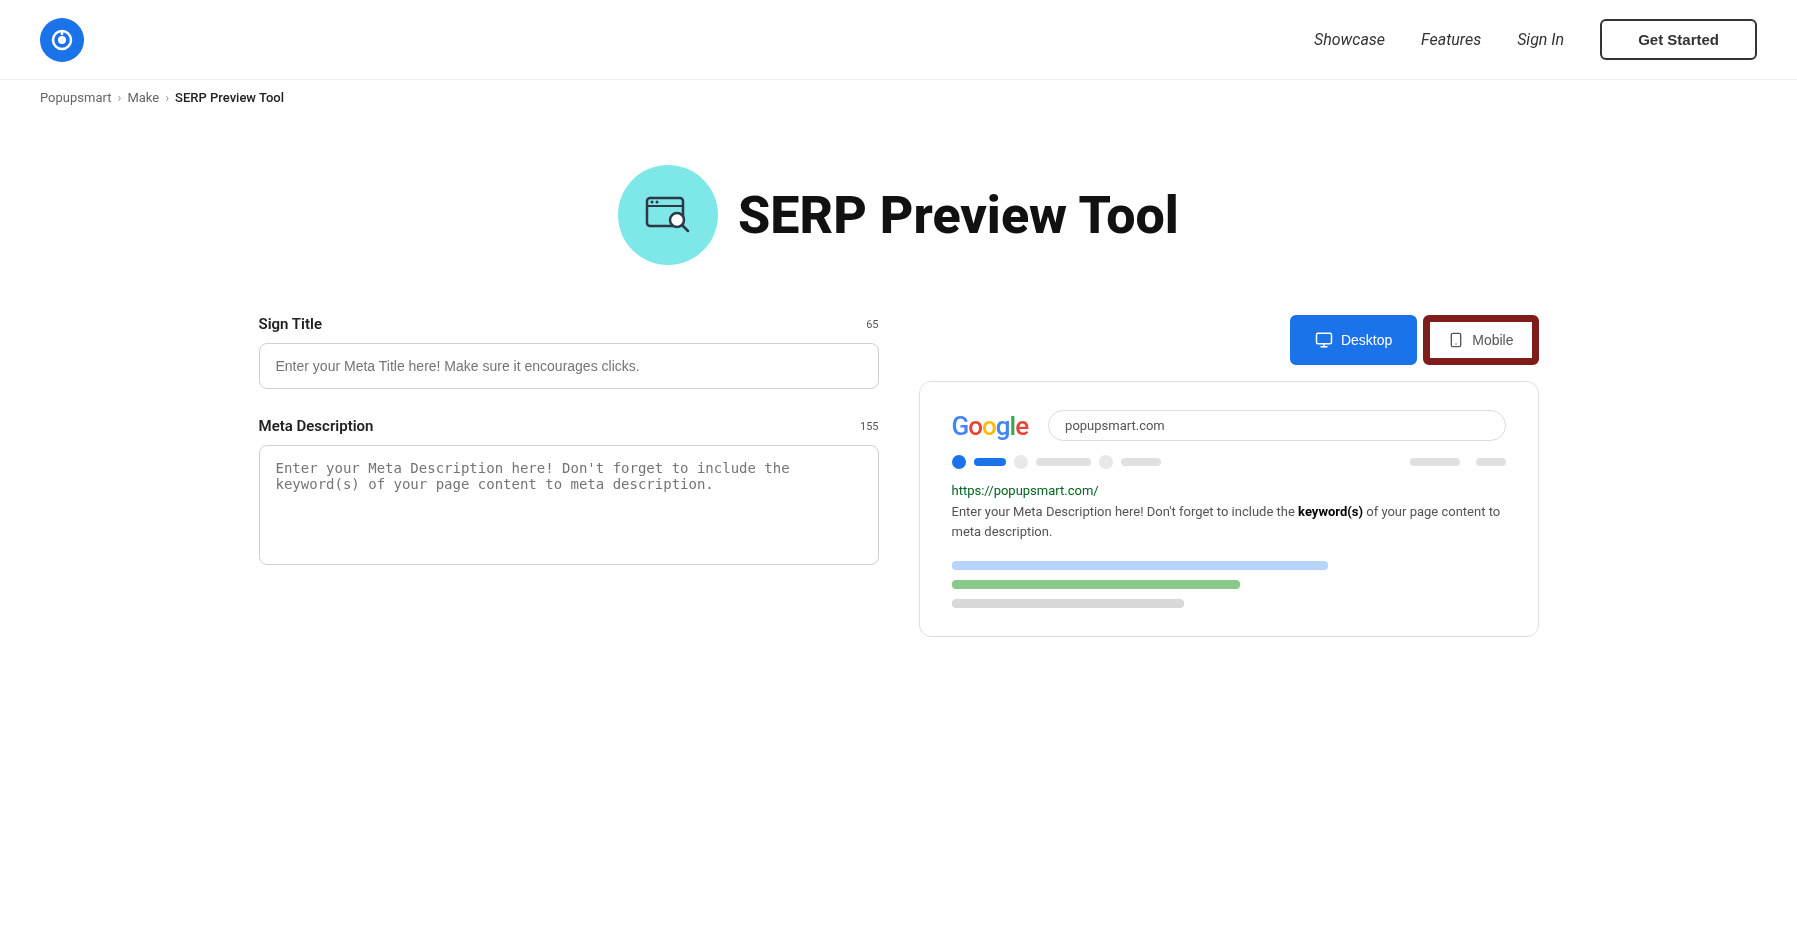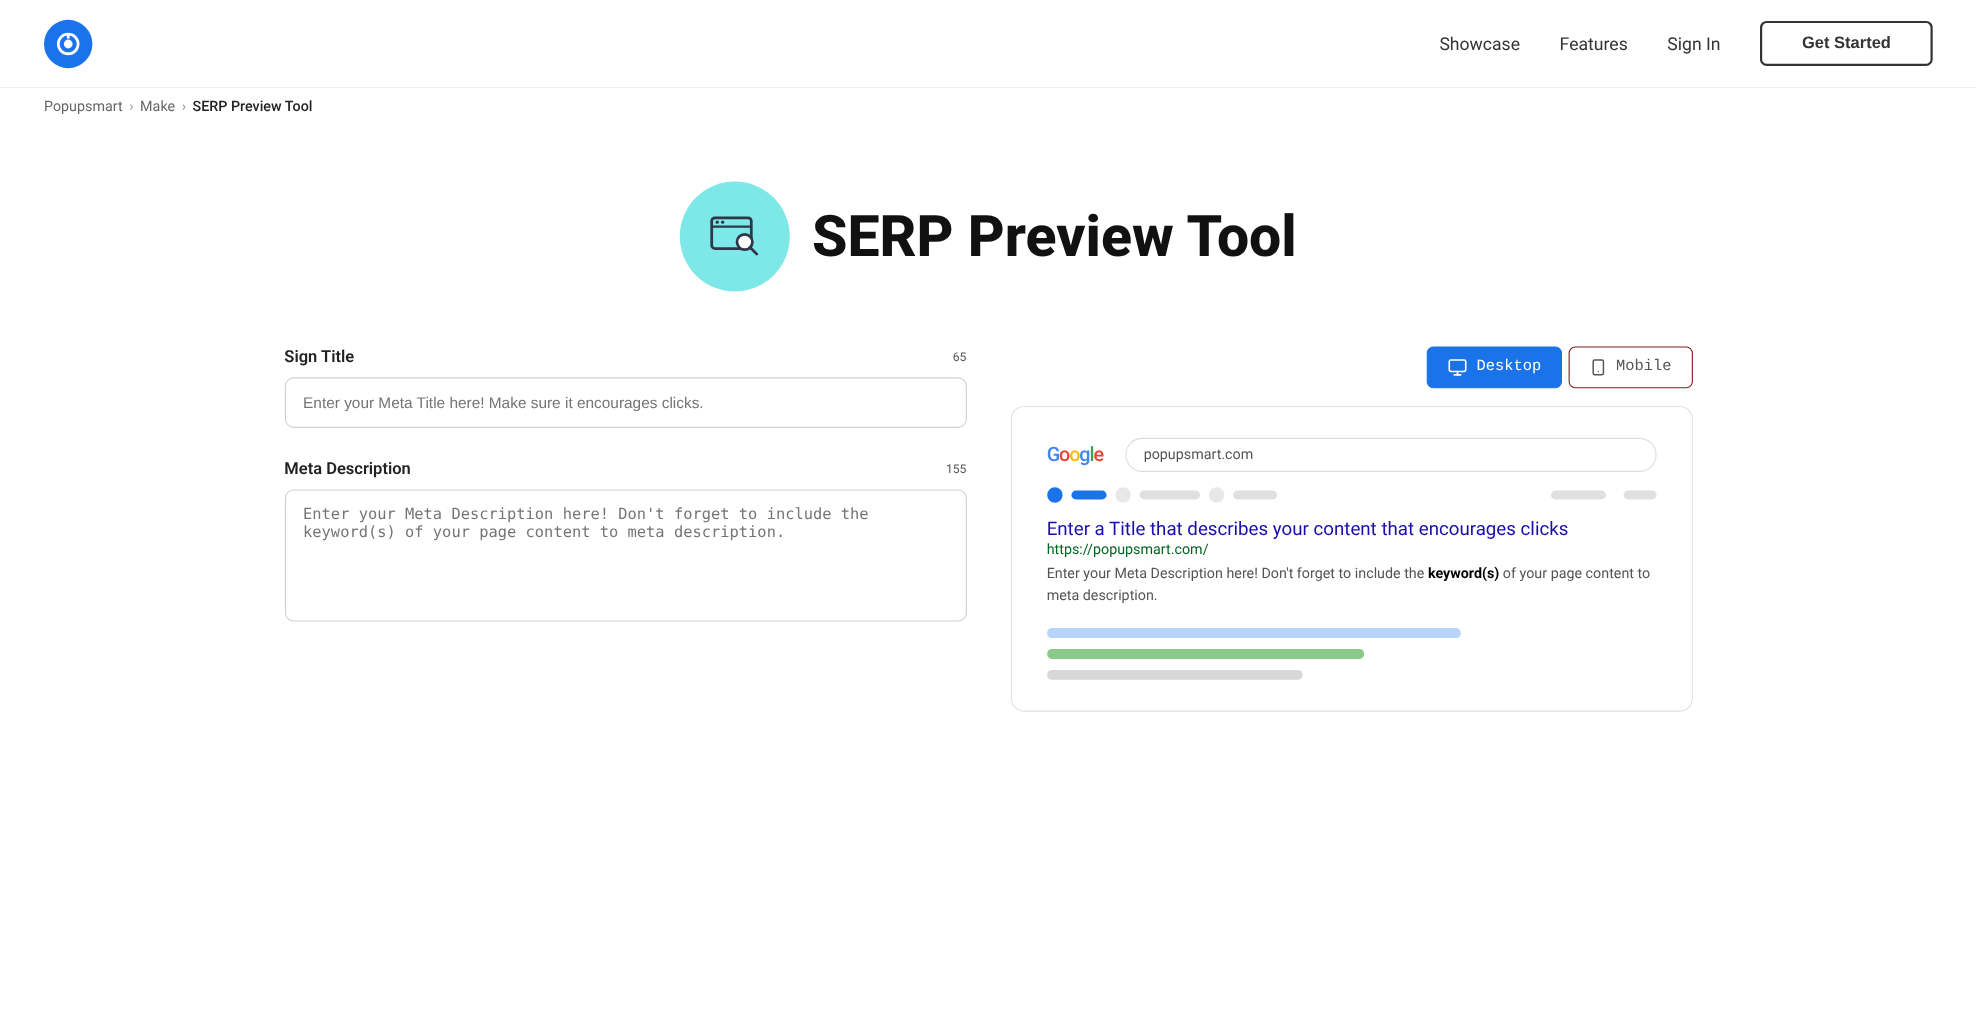--- a/index.html
+++ b/index.html
@@ -36,20 +36,21 @@
     .nav-area {
       display: flex;
       align-items: center;
       gap: 36px;
     }
     .nav-link {
       font-size: 16px;
       color: #333;
       text-decoration: none;
       cursor: pointer;
+      font-style: italic;
     }
     .get-started-btn {
       border: 2px solid #333;
       background: #fff;
       color: #333;
       font-size: 15px;
       font-weight: 600;
       padding: 10px 36px;
       border-radius: 6px;
       cursor: pointer;
@@ -143,30 +144,29 @@
       min-width: 480px;
     }
     .view-toggle {
       display: flex;
       gap: 6px;
       justify-content: flex-end;
       margin-bottom: 16px;
     }
     .toggle-btn {
       display: flex;
-      align-items: flex-start;
+      align-items: center;
       gap: 8px;
       padding: 9px 18px;
       border-radius: 6px;
-      border: 1px solid #7f1d1d;
+      border: 7px solid #7f1d1d;
       font-size: 14px;
       cursor: pointer;
       background: #fff;
       color: #555;
-      font-family: Liberation Mono, monospace;
     }
     .toggle-btn.active {
       background: #1a73e8;
       color: #fff;
       border-color: #1a73e8;
     }
 
     
     .serp-card {
       border: 1px solid #e0e0e0;
@@ -175,21 +175,21 @@
       background: #fff;
     }
 
     .google-bar {
       display: flex;
       align-items: center;
       gap: 20px;
       margin-bottom: 14px;
     }
     .google-logo {
-      font-size: 18px;
+      font-size: 26px;
       font-weight: 500;
       letter-spacing: -1px;
     }
     .g-blue { color: #4285F4; }
     .g-red { color: #EA4335; }
     .g-yellow { color: #FBBC05; }
     .g-green { color: #34A853; }
     .google-search-box {
       flex: 1;
       border: 1px solid #ddd;
@@ -361,21 +361,20 @@
         <div class="skel-circle skel-lighter"></div>
         <div class="skel-pill" style="width: 55px;"></div>
         <div class="skel-circle skel-lighter"></div>
         <div class="skel-pill" style="width: 40px;"></div>
         <div style="flex:1"></div>
         <div class="skel-pill" style="width: 50px;"></div>
         <div class="skel-pill" style="width: 30px; margin-left:8px;"></div>
       </div>
 
       <div class="serp-result">
-        <a class="serp-title">Enter a Title that describes your content that encourages clicks</a>
         <div class="serp-url">https://popupsmart.com/</div>
         <div class="serp-desc">
           <span>Enter your Meta Description here! Don't forget to include the </span><strong>keyword(s)</strong><span> of your page content to meta description.</span>
         </div>
       </div>
 
       <div class="skeleton-results">
         <div class="skel-line skel-blue-line" style="width: 68%;"></div>
         <div class="skel-line skel-green-line" style="width: 52%;"></div>
         <div class="skel-line skel-gray-line" style="width: 42%;"></div>

